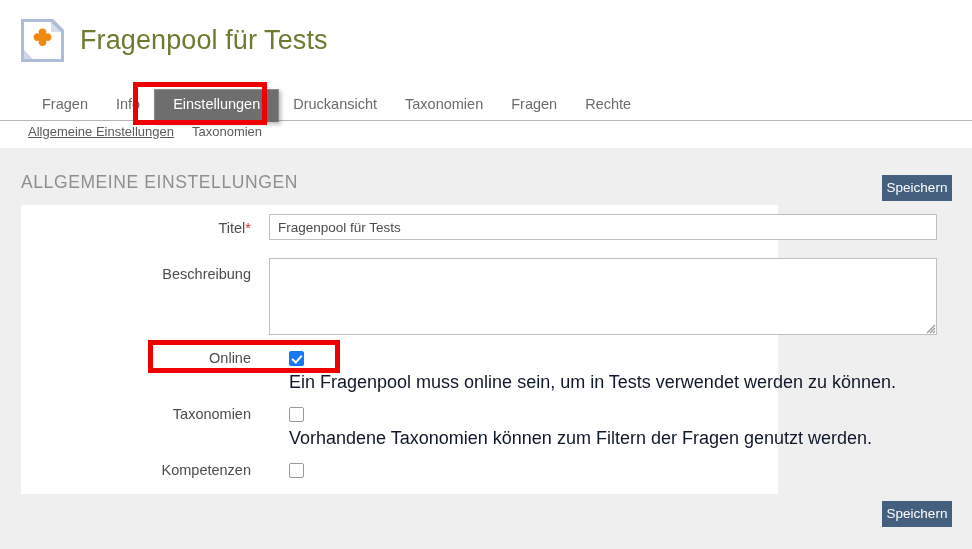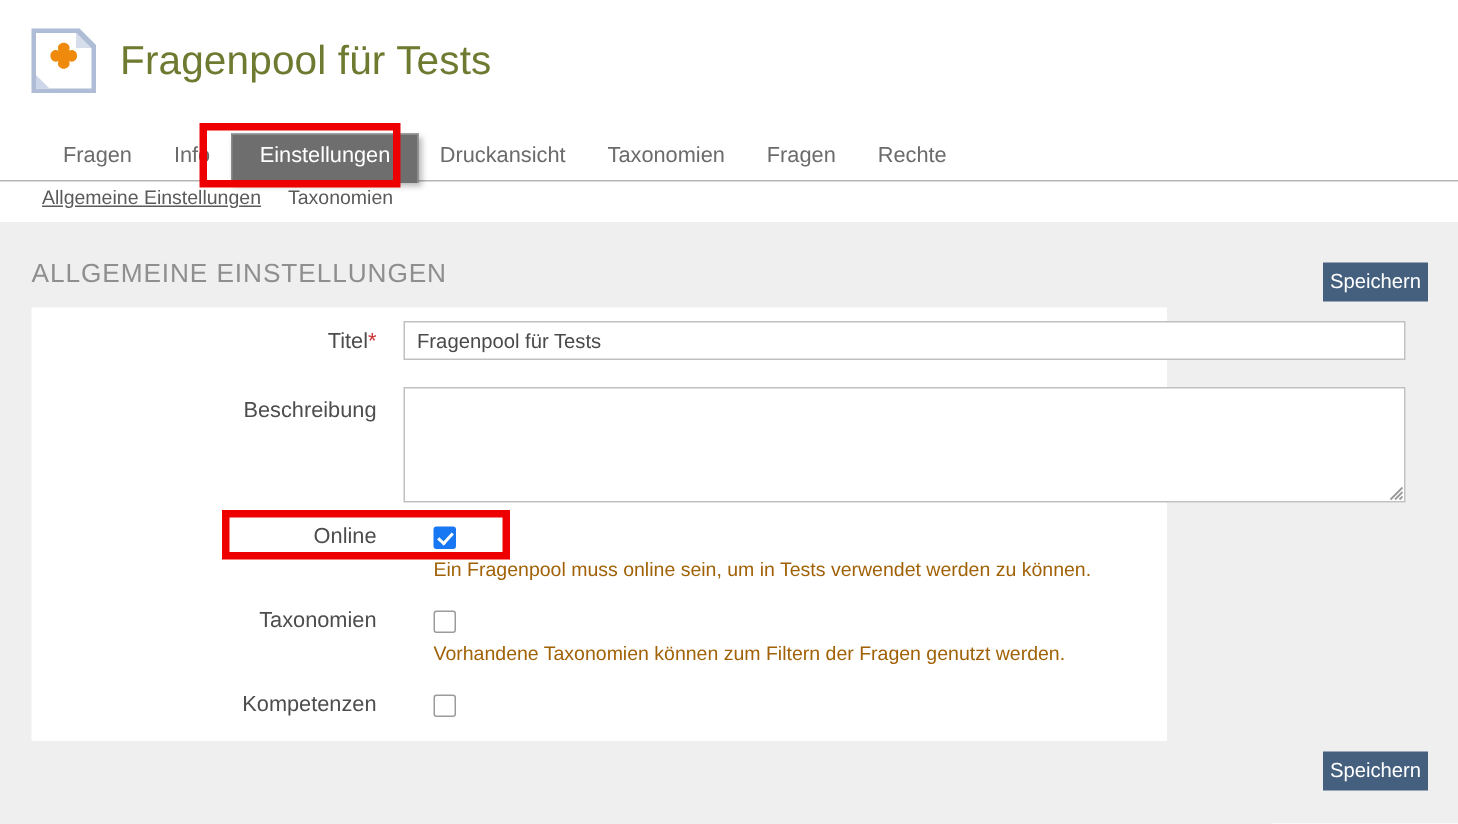--- a/index.html
+++ b/index.html
@@ -203,22 +203,22 @@
     position: absolute;
     left: 4px; top: 1px;
     width: 4px; height: 8px;
     border: solid #ffffff;
     border-width: 0 2px 2px 0;
     transform: rotate(42deg);
   }
   .hint {
     position: absolute;
     left: 268px;
-    font-size: 13px;
-    color: #a16207;
+    font-size: 18px;
+    color: #0f172a;
     white-space: nowrap;
   }
 
   
   .annot {
     position: absolute;
     border: 5px solid #ee0000;
     pointer-events: none;
   }
   #annot-tab  { left: 133px; top: 82px;  width: 134px; height: 43px; }

